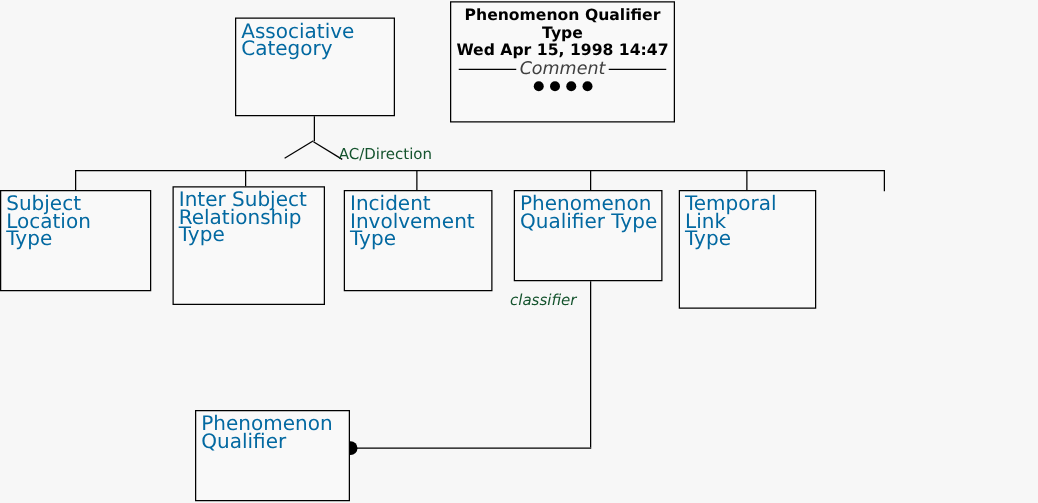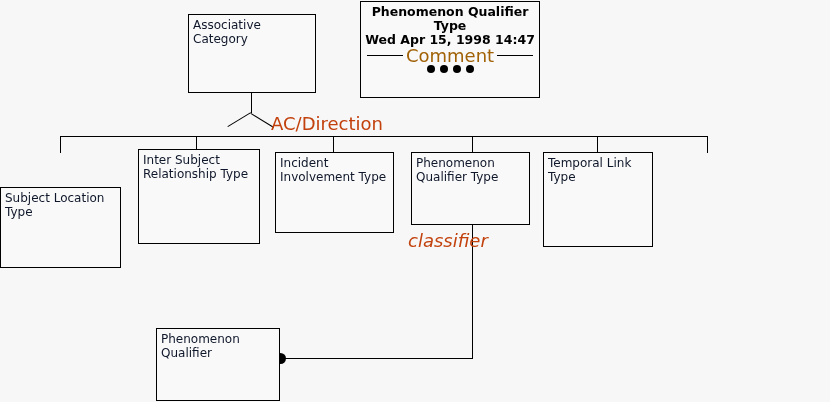--- a/index.html
+++ b/index.html
@@ -21,23 +21,23 @@
     position: absolute;
     background: #f9f9f9;
     border: 1px solid #000;
     box-sizing: border-box;
   }
   .box .box-label {
     position: absolute;
     top: 3px;
     left: 4px;
     right: 2px;
-    font-size: 12px;
+    font-size: 16px;
     line-height: 14px;
-    color: #0f172a;
+    color: #0369a1;
     white-space: pre-line;
   }
 
   
   .titleblock {
     position: absolute;
     background: #f9f9f9;
     border: 1px solid #000;
     box-sizing: border-box;
     text-align: center;
@@ -56,25 +56,26 @@
     justify-content: center;
     margin-top: 2px;
     padding: 0 6px;
   }
   .tb-rule {
     flex: 1 1 auto;
     height: 1px;
     background: #000;
   }
   .tb-comment-text {
-    font-size: 18px;
+    font-size: 14px;
     line-height: 13px;
     padding: 0 3px;
-    color: #a16207;
+    color: #404040;
     white-space: nowrap;
+    font-style: italic;
   }
   .tb-dots {
     display: flex;
     justify-content: center;
     gap: 5px;
     margin-top: 3px;
   }
   .tb-dot {
     width: 8px;
     height: 8px;
@@ -95,23 +96,23 @@
   }
   .tri-edge {
     position: absolute;
     background: #000;
     height: 1px;
     transform-origin: 0 0;
   }
 
   .edge-label {
     position: absolute;
-    font-size: 18px;
+    font-size: 12px;
     line-height: 13px;
-    color: #c2410c;
+    color: #14532d;
     white-space: nowrap;
   }
   .edge-label.italic {
     font-style: italic;
   }
 
   .assoc-dot {
     position: absolute;
     width: 11px;
     height: 11px;
@@ -155,21 +156,21 @@
 
   <div class="hline" style="left:60px; top:136px; width:648px;"></div>
 
   <div class="vline" style="left:60px;  top:136px; height:17px;"></div>
   <div class="vline" style="left:196px; top:136px; height:17px;"></div>
   <div class="vline" style="left:333px; top:136px; height:17px;"></div>
   <div class="vline" style="left:472px; top:136px; height:17px;"></div>
   <div class="vline" style="left:597px; top:136px; height:17px;"></div>
   <div class="vline" style="left:707px; top:136px; height:17px;"></div>
 
-  <div class="box" style="left:0px; top:152px; width:121px; height:81px;margin-top:35px;">
+  <div class="box" style="left:0px; top:152px; width:121px; height:81px;">
     <div class="box-label">Subject Location
 Type</div>
   </div>
 
   <div class="box" style="left:138px; top:149px; width:122px; height:95px;">
     <div class="box-label">Inter Subject
 Relationship Type</div>
   </div>
 
   <div class="box" style="left:275px; top:152px; width:119px; height:81px;">

